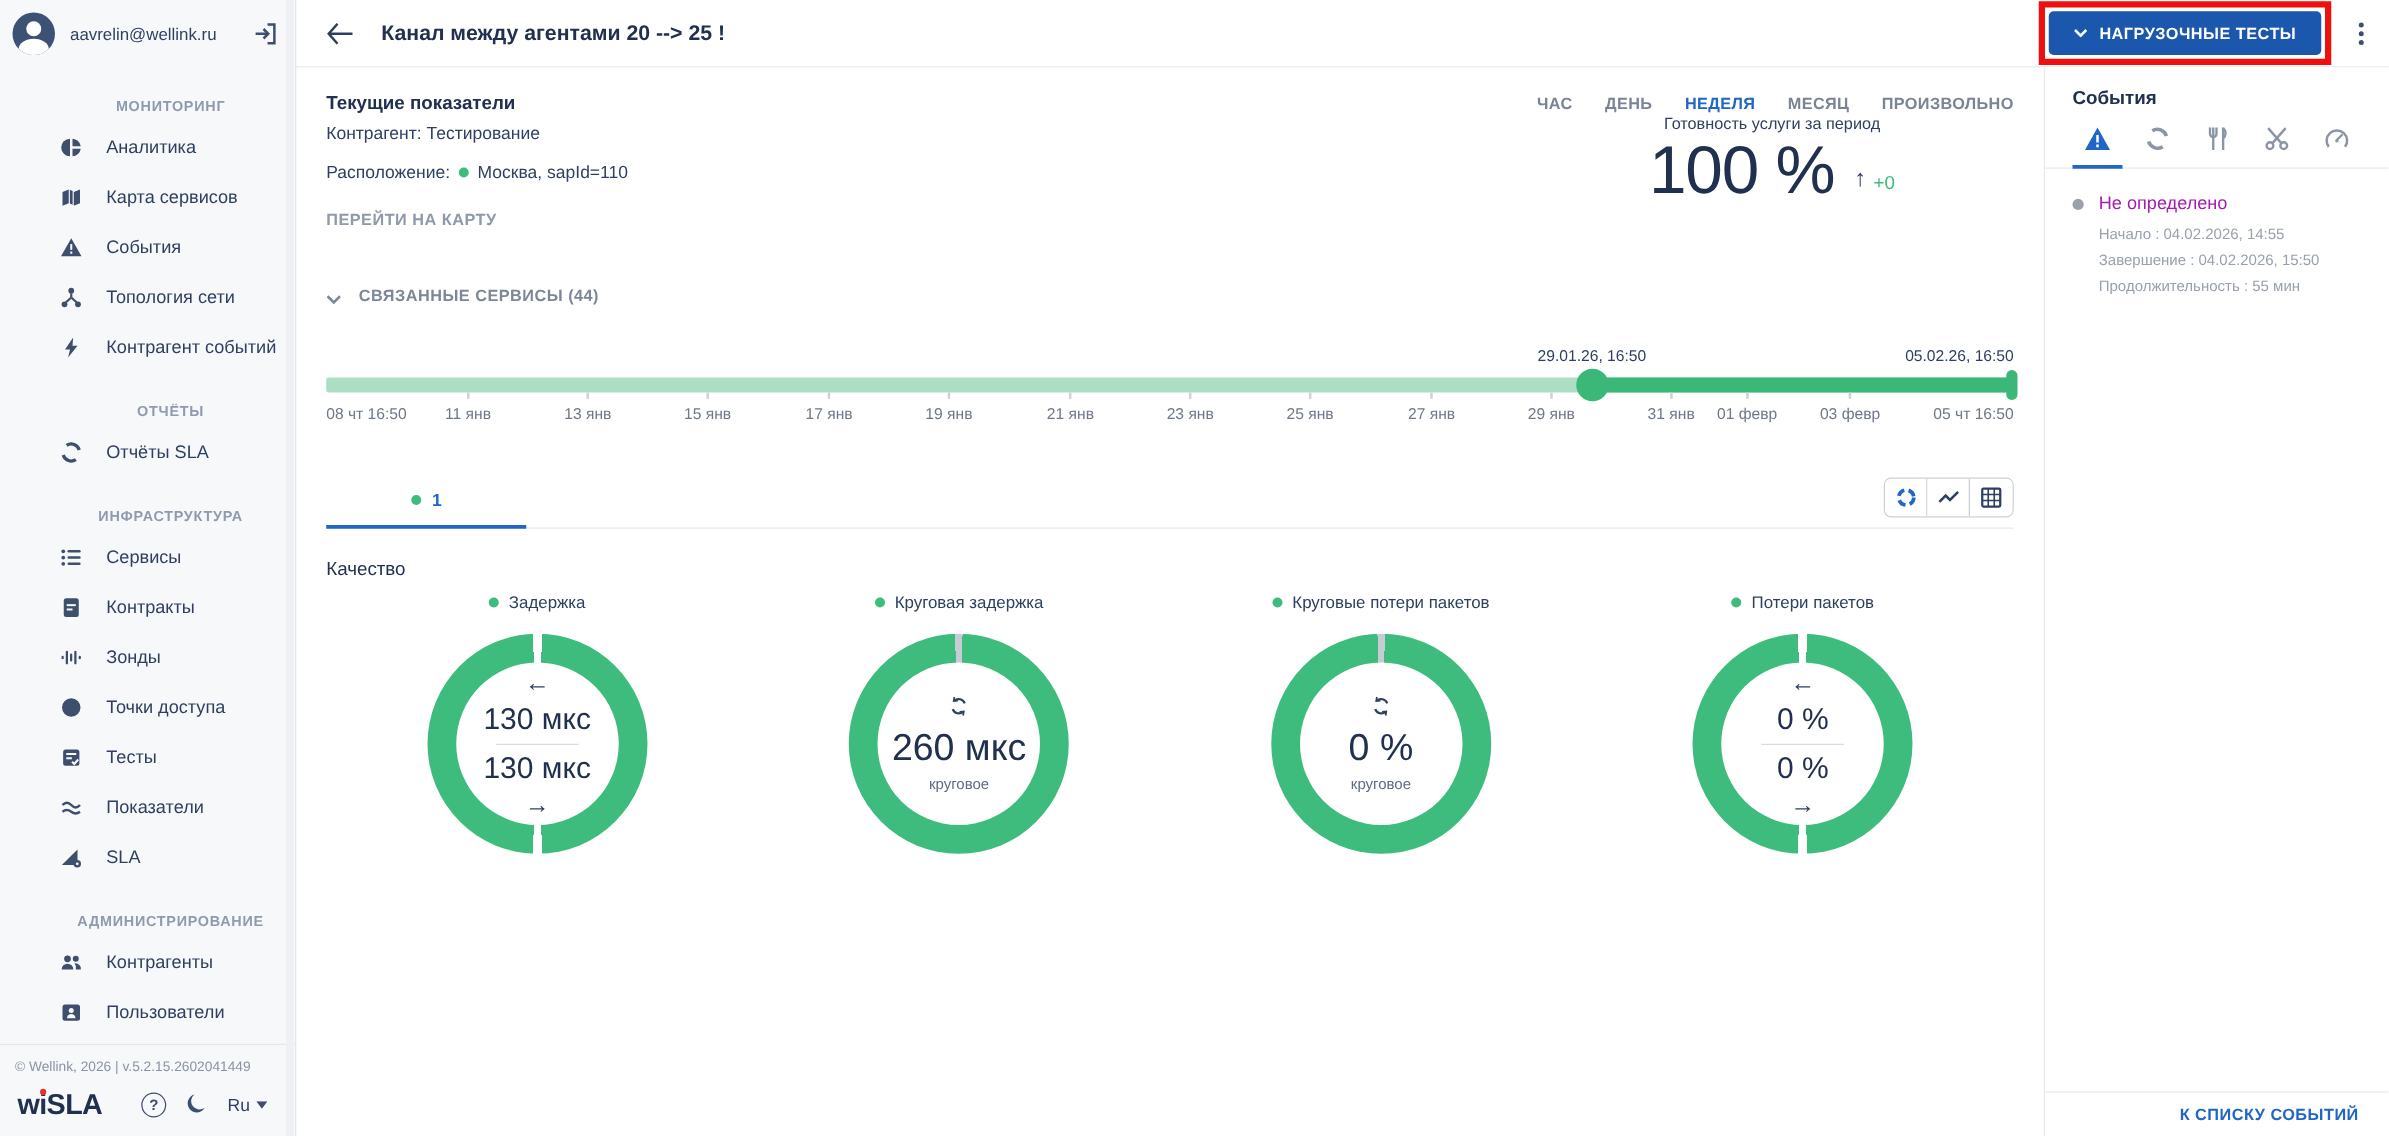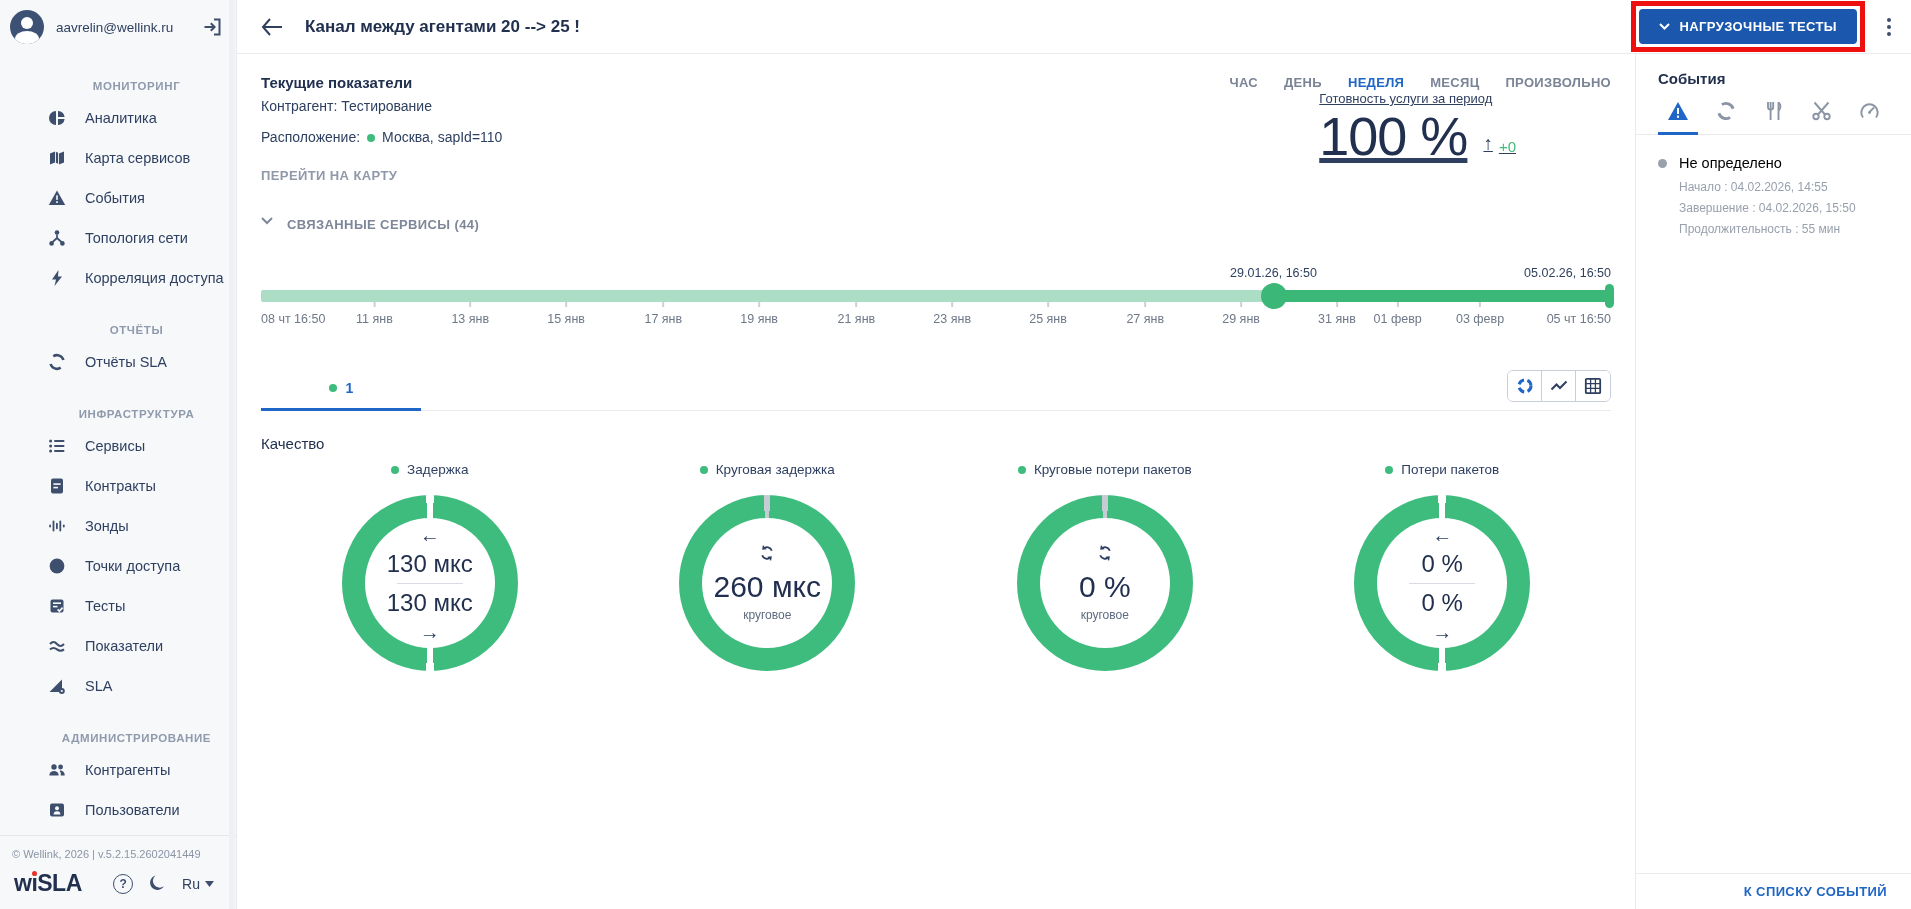--- a/index.html
+++ b/index.html
@@ -59,27 +59,27 @@
   .title-row { display:flex; align-items:center; margin-top:20px; }
   .sec-title { font-size:15px; font-weight:bold; color:#22304f; }
   .period-tabs { margin-left:auto; display:flex; gap:26px; }
   .ptab { font-size:13px; font-weight:bold; letter-spacing:.3px; color:#7a8496; cursor:pointer; }
   .ptab.active { color:#2066c6; }
   .info-row { display:flex; }
   .info-left { line-height:31px; font-size:14px; color:#2e3f60; }
   .loc-line { display:flex; align-items:center; gap:7px; }
   .gdot { width:8px; height:8px; border-radius:50%; background:#3ebc7d; display:inline-block; flex:none; }
   .map-link { margin-top:7px; font-size:13px; font-weight:bold; letter-spacing:.4px; color:#8f99a9; cursor:pointer; }
-  .avail { margin-left:auto; margin-right:95px; text-align:left;text-decoration:underline; }
+  .avail { margin-left:auto; margin-right:95px; text-align:center; }
   .avail-label { font-size:13px; color:#2e3f60; }
   .avail-valrow { display:flex; align-items:flex-end; justify-content:center; margin-top:2px; }
   .avail-value { font-size:54px; font-weight:400; letter-spacing:-1px; color:#22304f; line-height:1.05; }
   .avail-arrow { font-size:19px; color:#2e3f60; margin:0 6px 10px 16px; }
   .avail-delta { font-size:15px; color:#3ebc7d; margin-bottom:10px; }
-  .related-row { display:flex; align-items:flex-start; gap:14px; margin-top:26px; cursor:pointer; }
+  .related-row { display:flex; align-items:flex-end; gap:14px; margin-top:38px; cursor:pointer; }
   .related-lbl { font-size:13px; font-weight:bold; letter-spacing:.4px; color:#7d8798; }
 
   
   .timeline { position:relative; margin-top:56px; height:60px; }
   .tl-label { position:absolute; top:-22px; font-size:12.5px; color:#2e3f60; white-space:nowrap; }
   .tl-label-start { left:75%; transform:translateX(-50%); }
   .tl-label-end { right:0; }
   .tl-track { position:absolute; top:2px; left:0; right:0; height:12px; background:#abdec4; border-radius:2px; }
   .tl-selected { position:absolute; top:0; bottom:0; left:75%; right:0; background:#3bb878; }
   .tl-handle { position:absolute; top:-5px; left:75%; width:26px; height:26px; margin-left:-13px;
@@ -122,21 +122,21 @@
   
   .events-panel { width:276px; min-width:276px; border-left:1px solid #e8eaee; display:flex; flex-direction:column; background:#fff; }
   .ev-title { font-size:15px; font-weight:bold; color:#22304f; padding:16px 22px 0 22px; }
   .ev-tabs { display:flex; justify-content:space-between; align-items:flex-end; padding:14px 22px 0 22px; border-bottom:1px solid #e8eaee; }
   .ev-tab { width:40px; display:flex; justify-content:center; padding-bottom:11px; border-bottom:3px solid transparent; margin-bottom:-1px; cursor:pointer; }
   .ev-tab.active { border-bottom-color:#2066c6; }
   .ev-body { flex:1; overflow:hidden; }
   .ev-item { padding:20px 22px; }
   .ev-head { display:flex; align-items:center; gap:12px; }
   .ev-dot { width:9px; height:9px; border-radius:50%; background:#9aa1ac; flex:none; }
-  .ev-name { font-size:14.5px; color:#000000; }
+  .ev-name { font-size:14.5px; color:#a21caf; }
   .ev-details { margin:6px 0 0 21px; font-size:12px; color:#98a0ad; line-height:1.75; }
   .ev-footer { border-top:1px solid #e8eaee; height:36px; display:flex; align-items:center; justify-content:flex-end; padding:0 24px; }
   .ev-footer-link { font-size:13px; font-weight:bold; letter-spacing:.4px; color:#2066c6; cursor:pointer; text-decoration:none; }
 </style>
 </head>
 <body>
 
 <div class="app">
 
   <aside class="sidebar">
@@ -206,21 +206,21 @@
         </span>
         <span class="nlbl">Топология сети</span>
       </div>
 
       <div class="nav-item">
         <span class="nico">
           <svg width="18" height="18" viewBox="0 0 18 18" fill="#3e4f6e">
               <path d="M10.5 1 L4 10.5 H8 L6.5 17 L14 7.5 H10 Z"></path>
             </svg>
         </span>
-        <span class="nlbl">Корреляция доступа</span>
+        <span class="nlbl">Контрагент событий</span>
       </div>
 
       <div class="nav-section-label">ОТЧЁТЫ</div>
 
       <div class="nav-item">
         <span class="nico">
           <svg width="18" height="18" viewBox="0 0 18 18" fill="none" stroke="#3e4f6e" stroke-width="2.6">
               <path d="M15.4 7 A6.7 6.7 0 0 0 5.3 3.3"></path>
               <path d="M2.6 11 A6.7 6.7 0 0 0 12.7 14.7"></path>
             </svg>

